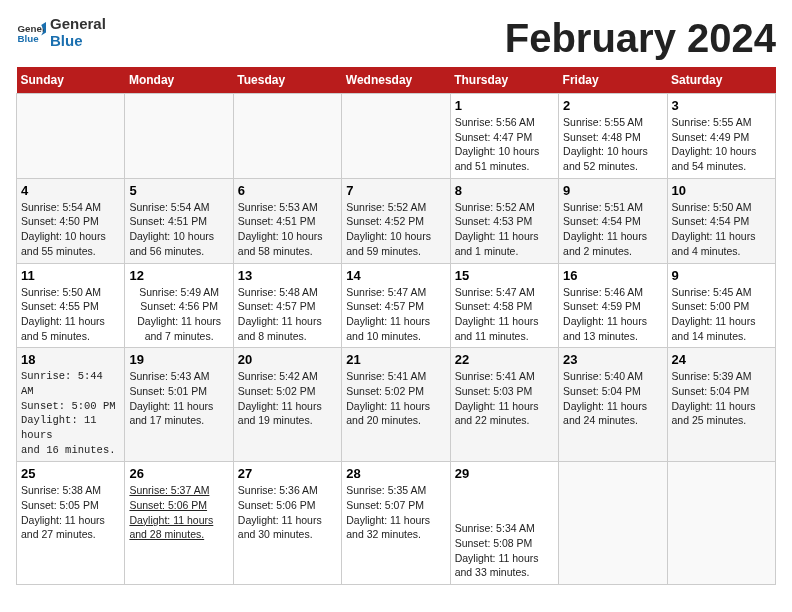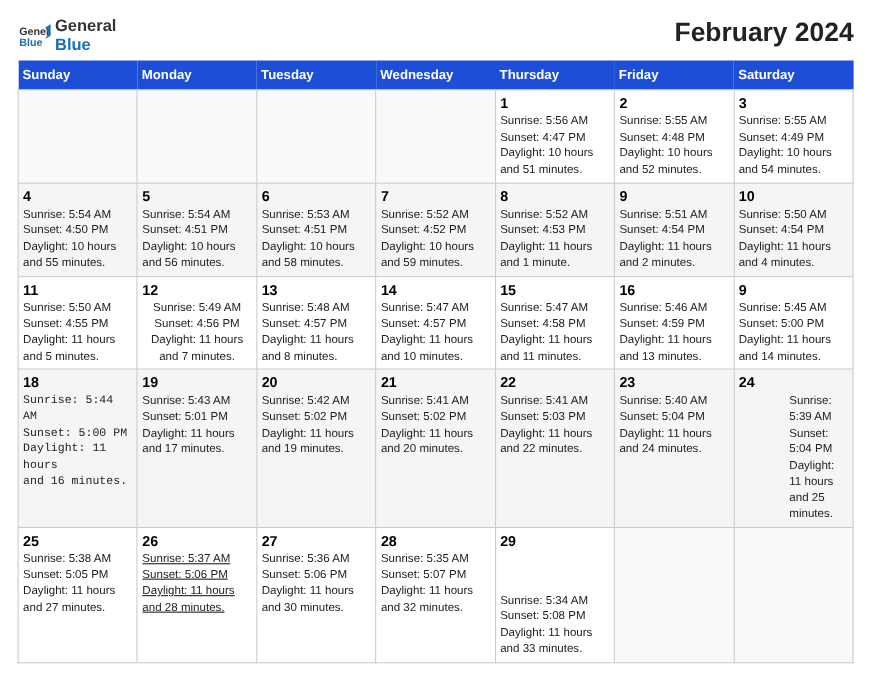--- a/index.html
+++ b/index.html
@@ -22,36 +22,36 @@
       gap: 4px;
     }
     .logo-icon {
       width: 30px;
       height: 30px;
     }
     .title-area {
       text-align: right;
     }
     .main-title {
-      font-size: 24px;
+      font-size: 40px;
       font-weight: bold;
       color: #222;
       text-align: right;
     }
     .sub-title {
       font-size: 16px;
       color: #444;
     }
     table {
       width: 100%;
       border-collapse: collapse;
       font-size: 11px;
     }
     th {
-      background-color: #1d4ed8;
+      background-color: #b91c1c;
       color: #fff;
       padding: 6px 4px;
       text-align: left;
       font-size: 12px;
     }
     td {
       border: 1px solid #ccc;
       vertical-align: top;
       padding: 4px;
       width: 14.28%;
@@ -276,21 +276,21 @@
         </td>
         <td>
           <div class="day-num">23</div>
           <div class="day-info" style="white-space: pre-line;">Sunrise: 5:40 AM
 Sunset: 5:04 PM
 Daylight: 11 hours
 and 24 minutes.</div>
         </td>
         <td>
           <div class="day-num">24</div>
-          <div class="day-info" style="white-space: pre-line; margin-left: 46px;">Sunrise: 5:39 AM
+          <div class="day-info" style="white-space: pre-line;">Sunrise: 5:39 AM
 Sunset: 5:04 PM
 Daylight: 11 hours
 and 25 minutes.</div>
         </td>
       </tr>
       <tr>
         <td>
           <div class="day-num">25</div>
           <div class="day-info" style="white-space: pre-line;">Sunrise: 5:38 AM
 Sunset: 5:05 PM

